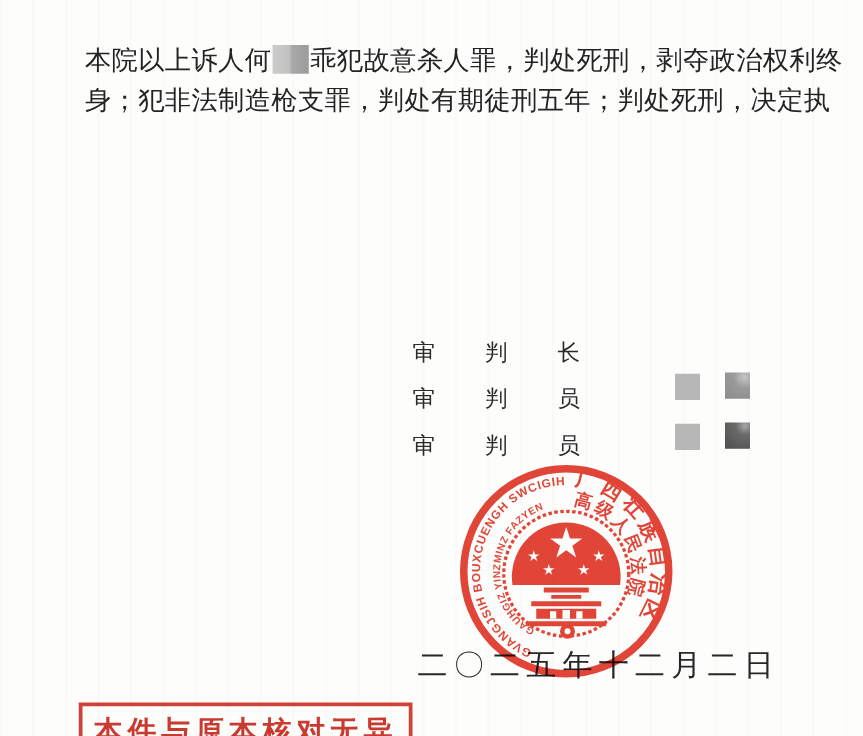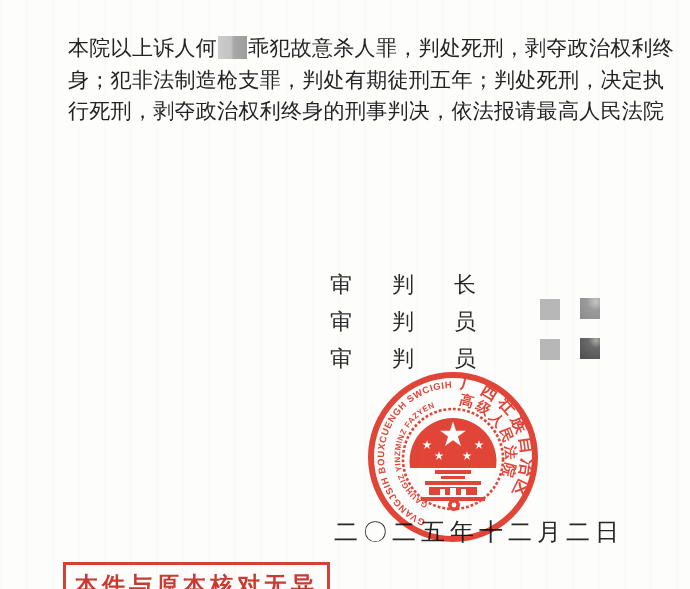--- a/index.html
+++ b/index.html
@@ -25,21 +25,21 @@
     z-index:1;
   }
   .body-line{white-space:nowrap;}
   .redact-inline{
     display:inline-block;width:29px;height:23px;
     vertical-align:-4px;margin:0 1px;
     background:linear-gradient(90deg,#cdcdcd 0%,#c2c2c2 45%,#a8a8a8 55%,#9c9c9c 100%);
   }
   .sig-row{
     position:absolute;left:330px;
-    font-size:22px;color:#2a2a2a;letter-spacing:40px;
+    font-size:18px;color:#2a2a2a;letter-spacing:40px;
     white-space:nowrap;z-index:1;
   }
   .redact-sq{position:absolute;width:20px;height:21px;z-index:1;}
   .sq-light{background:#b7b7b7;}
   .sq-mid{background:radial-gradient(circle at 78% 18%, #c6c6c6 0%, #9a9a9a 38%, #8b8b8b 100%);}
   .sq-dark{background:radial-gradient(circle at 80% 12%, #a9a9a9 0%, #6a6a6a 30%, #4e4e4e 100%);}
   .date-line{
     position:absolute;left:334px;top:516px;
     font-size:24px;letter-spacing:5px;color:#272727;
     white-space:nowrap;z-index:1;
@@ -59,21 +59,20 @@
   }
 </style>
 </head>
 <body>
 
 <div id="page">
 
   <div class="body-text">
     <div class="body-line"><span>本院以上诉人何</span><span class="redact-inline"></span><span>乖犯故意杀人罪，判处死刑，剥夺政治权利终</span></div>
     <div class="body-line">身；犯非法制造枪支罪，判处有期徒刑五年；判处死刑，决定执</div>
-    <div class="body-line">行死刑，剥夺政治权利终身的刑事判决，依法报请最高人民法院</div>
   </div>
 
   <div class="sig-row" style="top:270px;">审判长</div>
   <div class="sig-row" style="top:307px;">审判员</div>
   <div class="sig-row" style="top:344px;">审判员</div>
 
   <div class="redact-sq sq-light" style="left:540px;top:299px;"></div>
   <div class="redact-sq sq-mid" style="left:580px;top:298px;"></div>
   <div class="redact-sq sq-light" style="left:540px;top:339px;"></div>
   <div class="redact-sq sq-dark" style="left:580px;top:338px;"></div>

